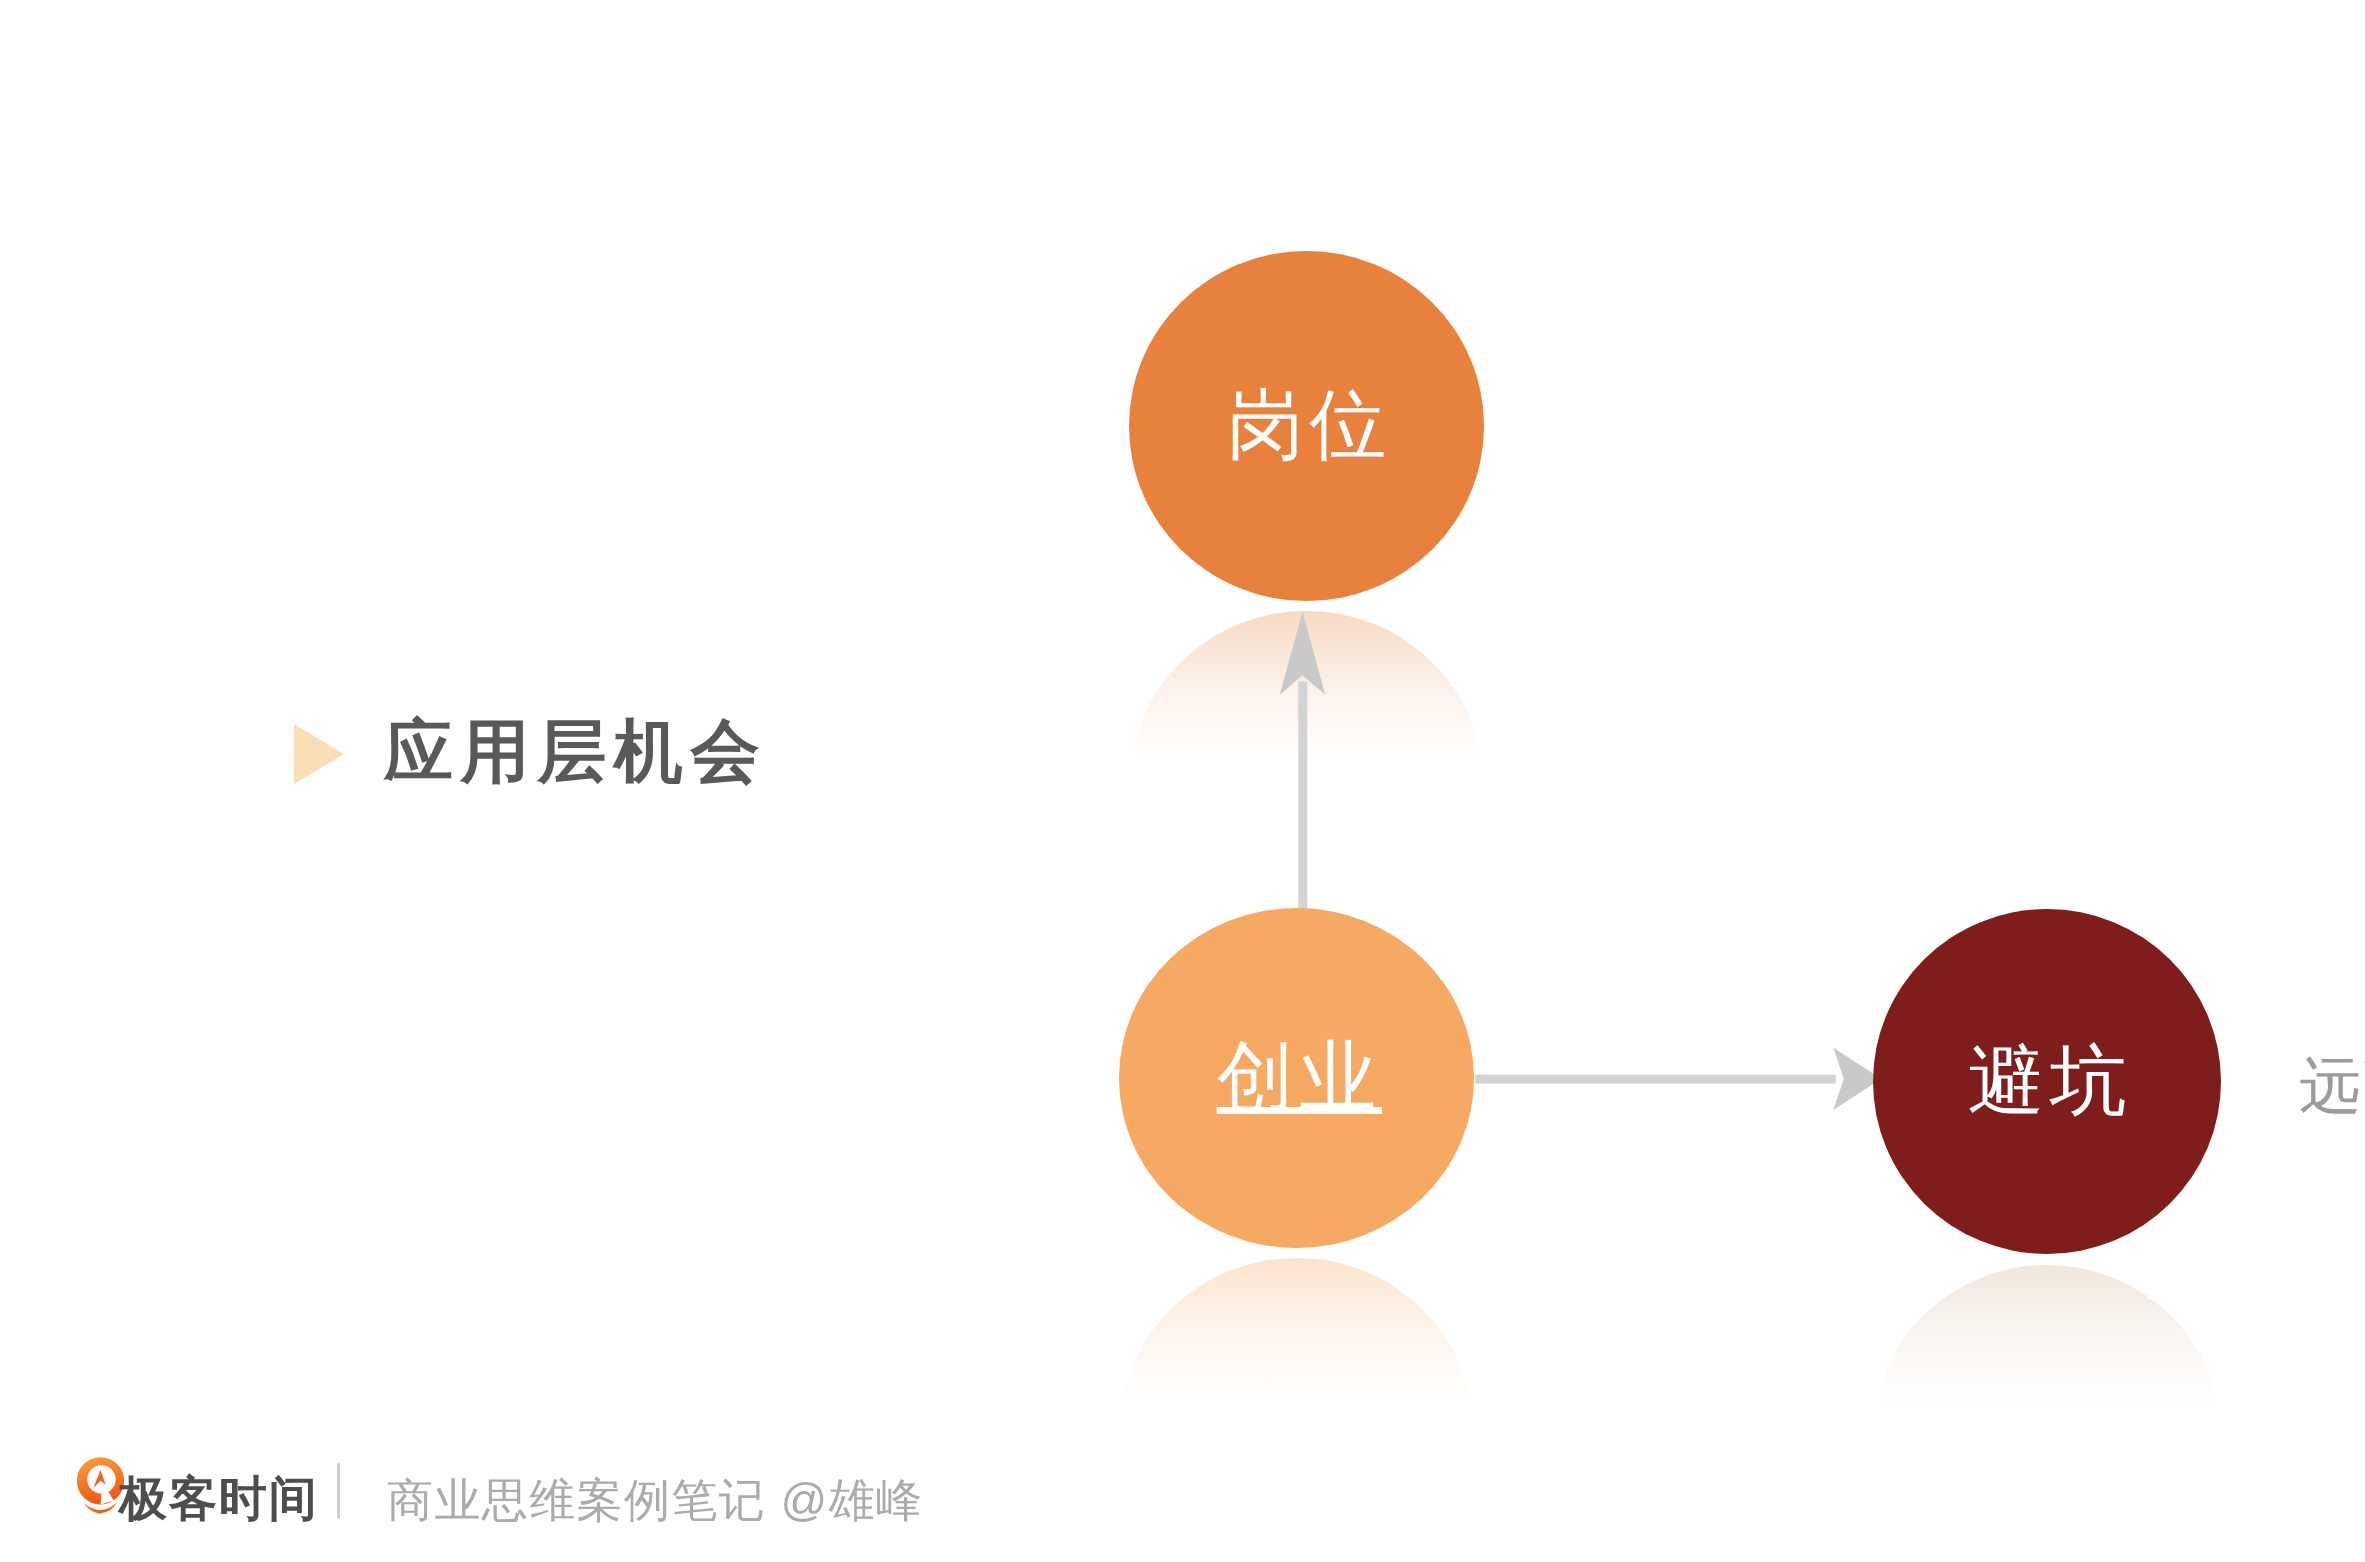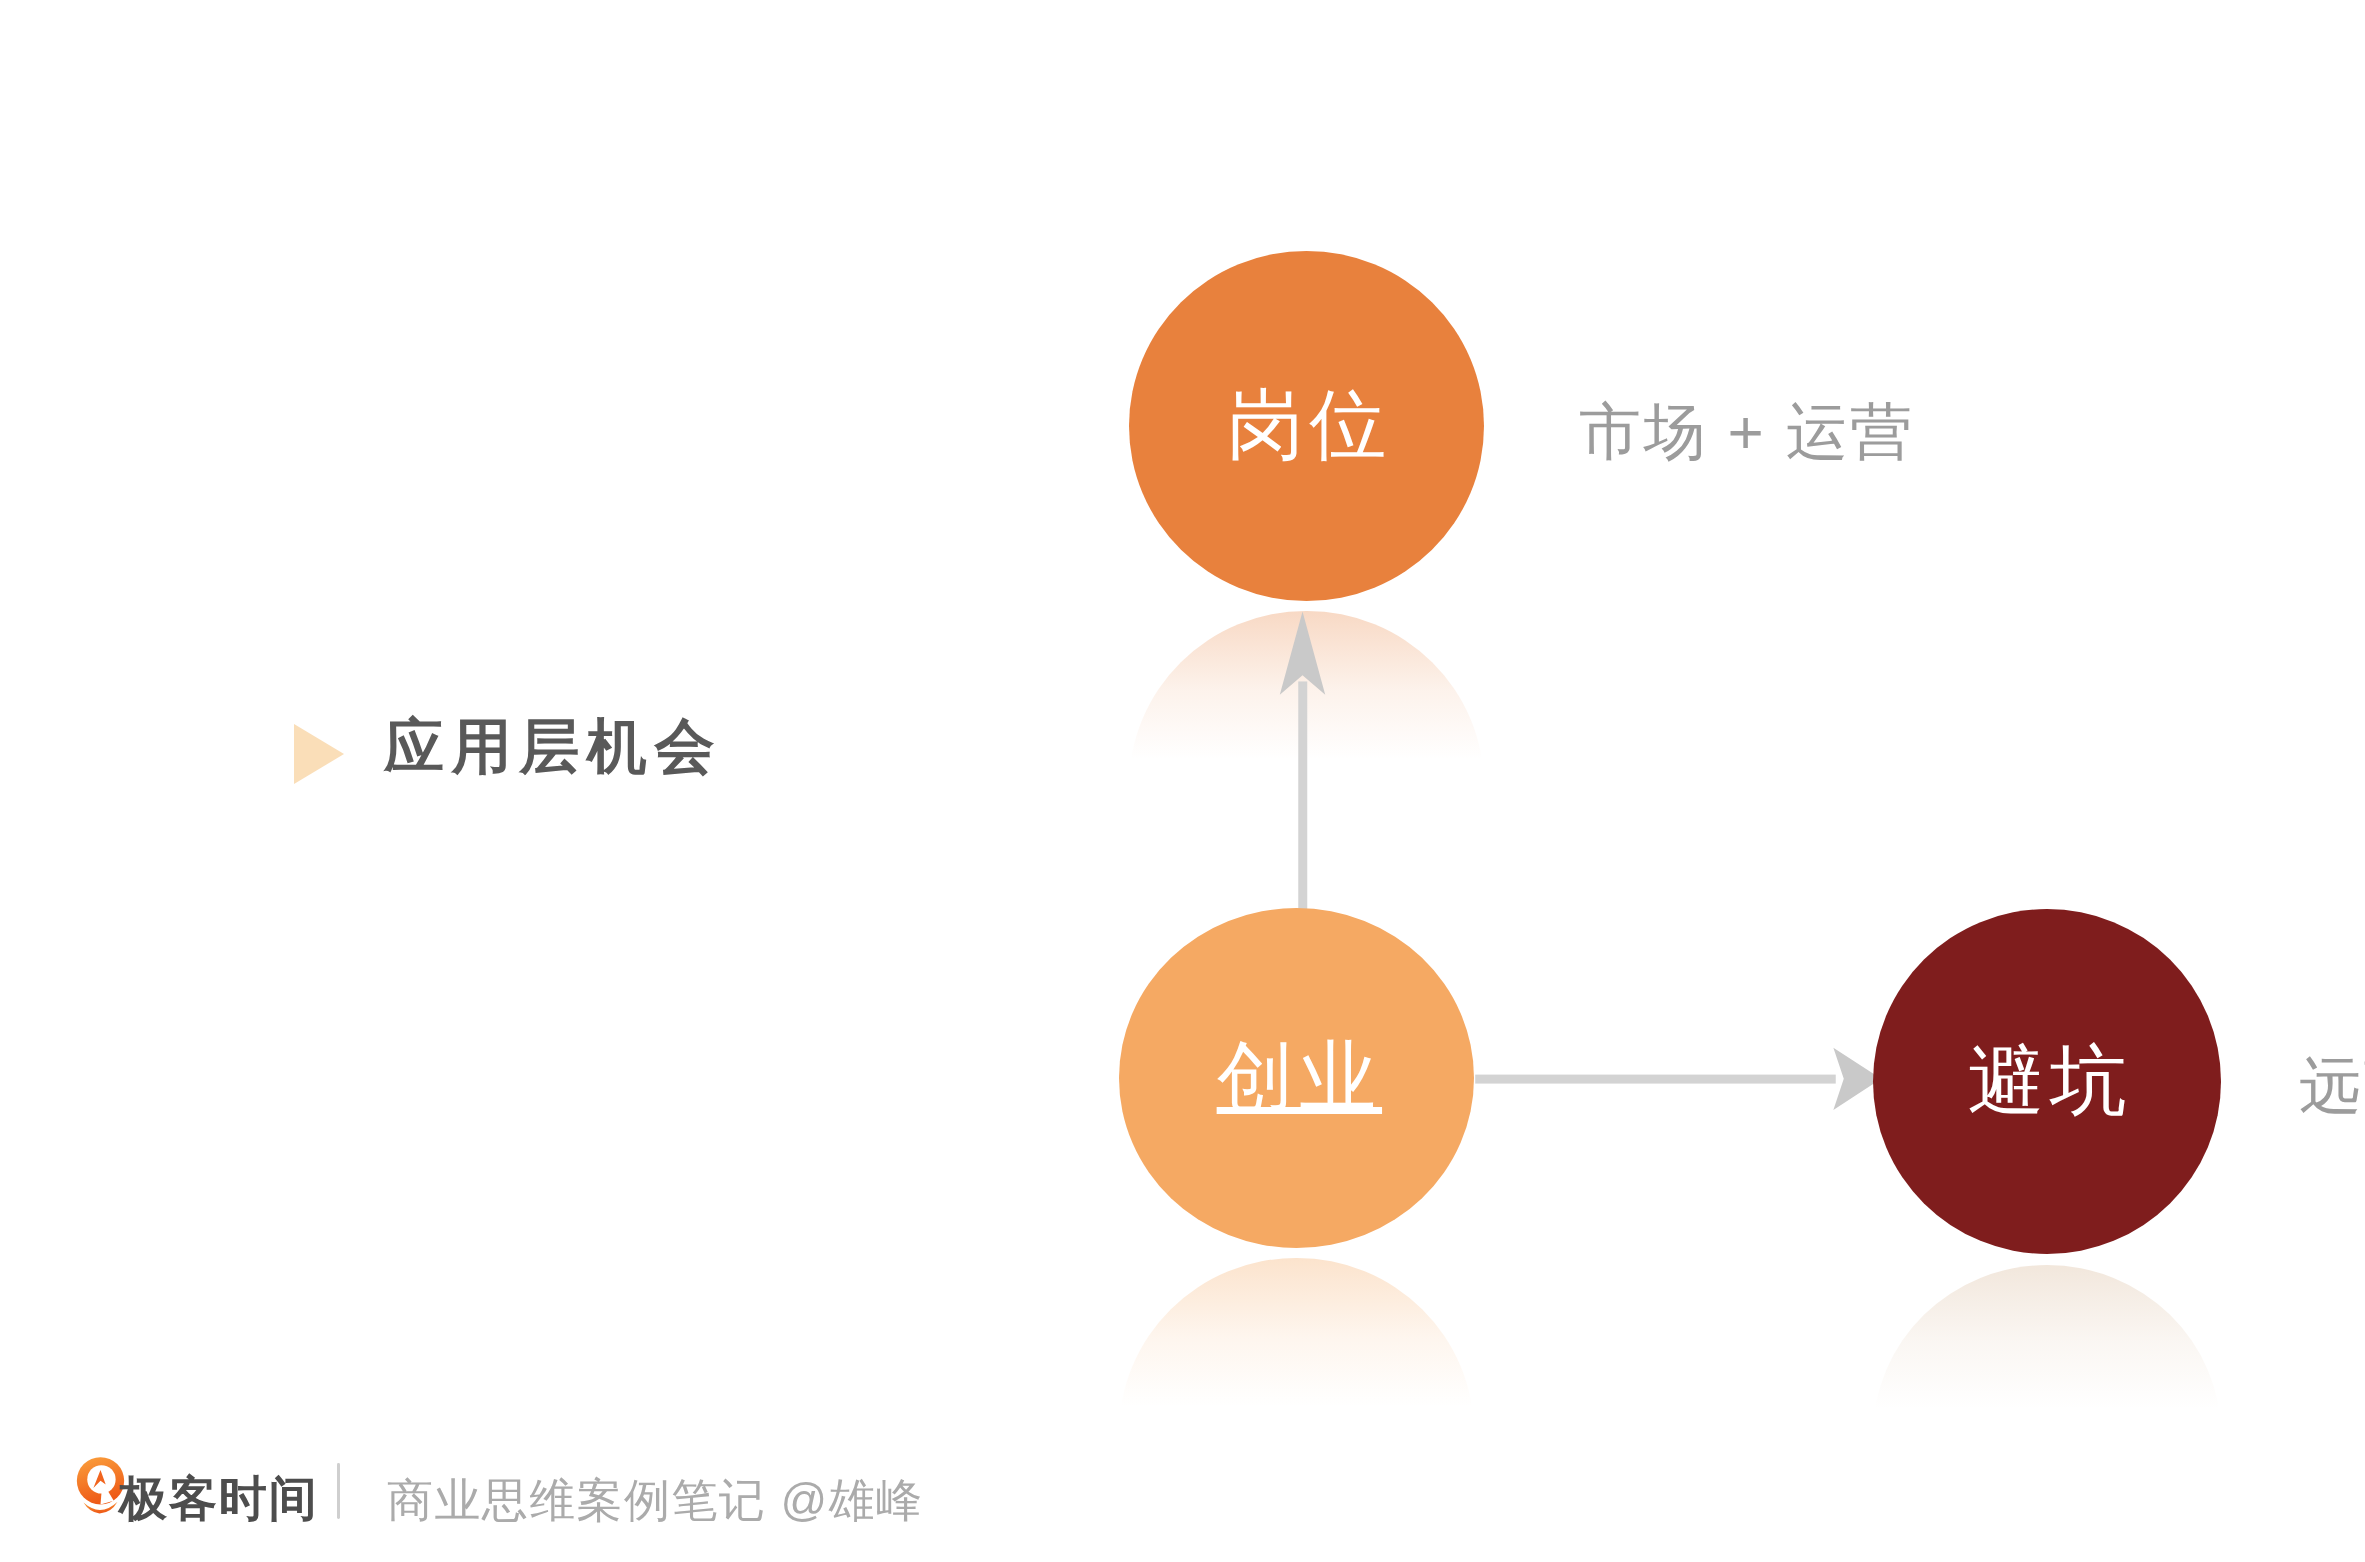--- a/index.html
+++ b/index.html
@@ -17,21 +17,21 @@
     position: absolute;
     left: 294px; top: 724px;
     width: 0; height: 0;
     border-left: 50px solid #FADEB8;
     border-top: 30px solid transparent;
     border-bottom: 30px solid transparent;
   }
   .section-heading {
     position: absolute;
     left: 384px; top: 709px;
-    font-size: 60px;
+    font-size: 69px;
     font-weight: 700;
     color: #595959;
     letter-spacing: 7.6px;
     white-space: nowrap;
     line-height: 1.25;
   }
 
   
   .node {
     position: absolute;
@@ -147,21 +147,20 @@
   <div class="node node-job">
     <span>岗位</span>
   </div>
   <div class="node node-startup">
     <span>创业</span>
   </div>
   <div class="node node-avoid">
     <span>避坑</span>
   </div>
 
-  <div class="annotation annot-job">市场 + 运营</div>
   <div class="annotation annot-avoid">远离大模型公司</div>
 
   <svg class="footer-logo" viewBox="0 0 112 128" xmlns="http://www.w3.org/2000/svg">
     <defs>
       <linearGradient id="gt-orange" x1="0" y1="0" x2="0.3" y2="1">
         <stop offset="0" stop-color="#FBA13D"></stop>
         <stop offset="1" stop-color="#EE5A17"></stop>
       </linearGradient>
     </defs>
     <circle cx="56" cy="52" r="50" fill="url(#gt-orange)"></circle>

